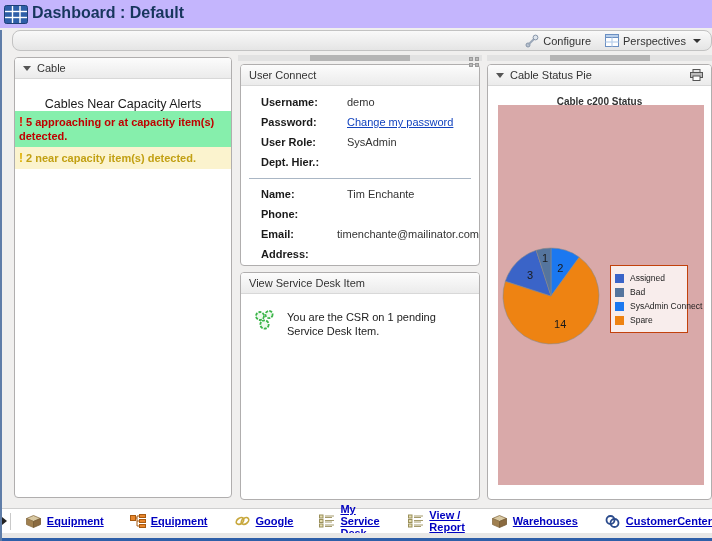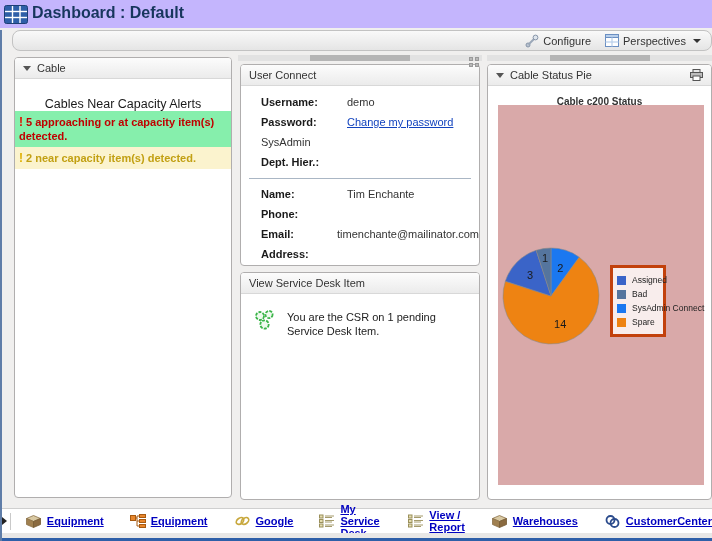--- a/index.html
+++ b/index.html
@@ -53,21 +53,21 @@
   .osd-body { display:flex; gap:10px; padding:14px 10px 0 12px; }
   .osd-msg { font-size:11px; color:#222; line-height:14px; width:178px; padding-top:2px; }
 
   
   .right-col { left:487px; top:55px; width:225px; height:450px; }
   .pie-panel { position:absolute; left:0; top:9px; width:225px; height:436px; }
   .pie-hd { justify-content:flex-start; }
   .printer { margin-left:auto; }
   .chart-title { text-align:center; font-size:10px; font-weight:600; color:#333; margin-top:10px; }
   .plot-area { position:absolute; left:10px; top:40px; width:206px; height:380px; background:#D9A9A9; }
-  .legend { position:absolute; left:112px; top:160px; width:56px; background:#F8EDEC; border:3px solid #c2410c; padding:5px 4px; }
+  .legend { position:absolute; left:112px; top:160px; width:78px; background:#F8EDEC; border:1px solid #c2410c; padding:5px 4px; }
   .lrow { display:flex; align-items:center; gap:6px; height:14px; }
   .lswatch { width:9px; height:9px; flex:0 0 9px; }
   .llabel { font-size:8.5px; color:#222; white-space:nowrap; }
 
   
   .bottom-bar { left:0; top:508px; width:712px; height:25px; background:#ffffff; border-top:1px solid #cfcfcf;
     display:flex; align-items:center; }
   .expand-btn { width:12px; height:17px; border-right:1px solid #c9c9c9; display:flex; align-items:center; justify-content:center; cursor:pointer; }
   .expand-tri { width:0; height:0; border-top:4px solid transparent; border-bottom:4px solid transparent; border-left:5px solid #222; }
   .bb-items { display:flex; align-items:center; gap:26px; padding-left:14px; }
@@ -151,20 +151,21 @@
     <div class="field-rows">
       <div class="frow">
         <span class="flabel">Username:</span>
         <span class="fvalue">demo</span>
       </div>
       <div class="frow">
         <span class="flabel">Password:</span>
         <a class="link">Change my password</a>
       </div>
       <div class="frow">
+        <span class="flabel">User Role:</span>
         <span class="fvalue">SysAdmin</span>
       </div>
       <div class="frow">
         <span class="flabel">Dept. Hier.:</span>
         <span class="fvalue"></span>
       </div>
     </div>
     <div class="divider"></div>
     <div>
       <div class="frow">

